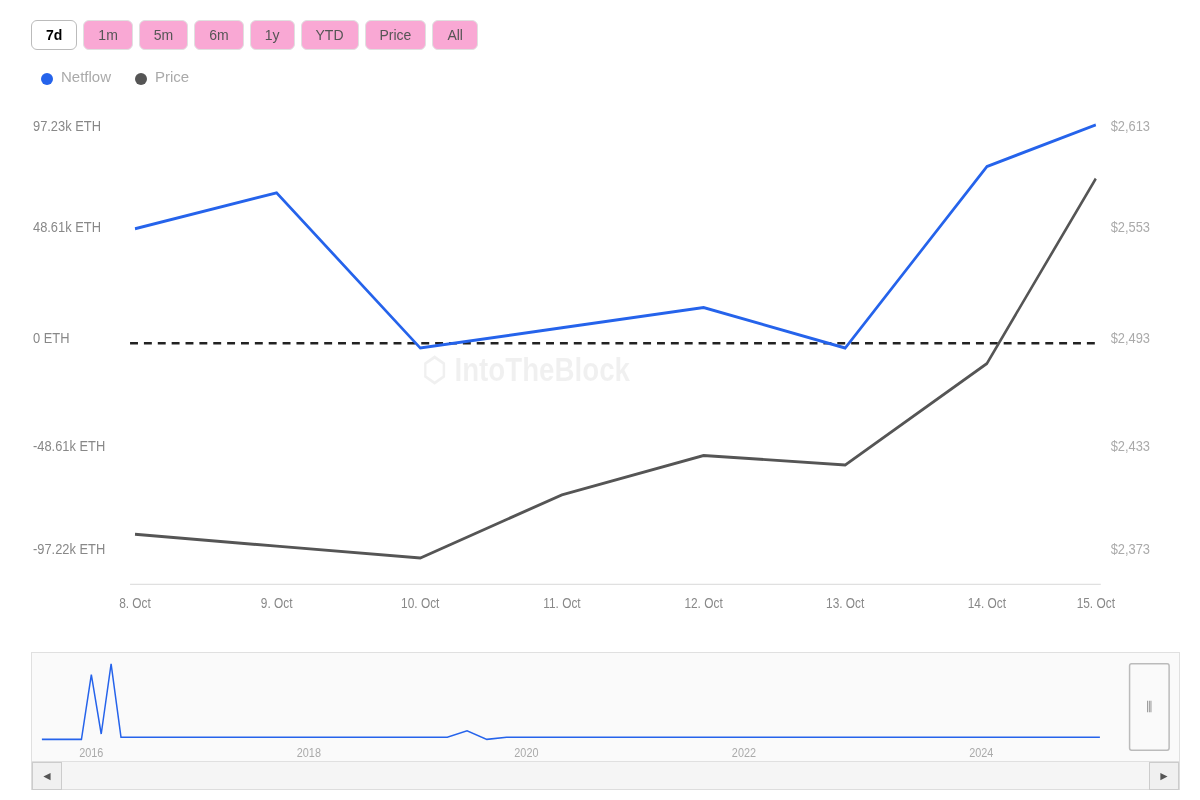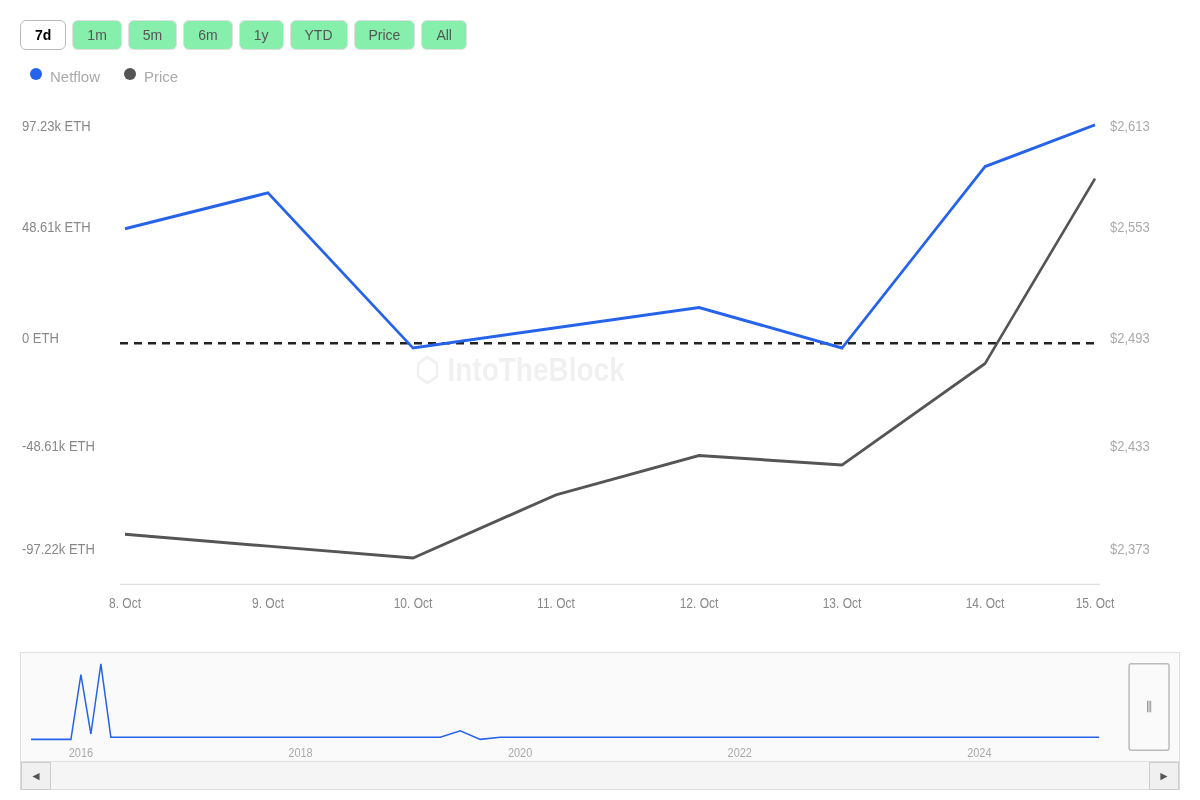--- a/index.html
+++ b/index.html
@@ -1,30 +1,30 @@
 <!DOCTYPE html>
 <html><head>
   <meta charset="utf-8">
   <style>
     * { box-sizing: border-box; margin: 0; padding: 0; }
     body { background: #fff; font-family: Arial, sans-serif; width: 1200px; height: 800px; overflow: hidden; }
 
-    .container { width: 1200px; height: 800px; padding: 20px 20px 10px 20px; display: flex; flex-direction: column; }
+    .container { width: 1200px; height: 800px; padding: 20px 20px 10px 31px; display: flex; flex-direction: column; }
 
     
     .time-range { display: flex; align-items: center; gap: 6px; margin-bottom: 18px; }
     .time-btn {
       padding: 6px 14px; border-radius: 6px; border: 1px solid #e0e0e0;
-      background: #86efac; cursor: pointer; font-size: 14px; color: #555;
+      background: #f9a8d4; cursor: pointer; font-size: 14px; color: #555;
     }
     .time-btn.active { background: #fff; font-weight: bold; color: #000; border-color: #bbb; }
 
     
     .legend { display: flex; align-items: center; gap: 24px; margin-bottom: 10px; padding-left: 10px; }
-    .legend-item { display: flex; align-items: flex-start; gap: 8px; font-size: 15px; color: #aaa; }
+    .legend-item { display: flex; align-items: flex-end; gap: 8px; font-size: 15px; color: #aaa; }
     .legend-dot { width: 12px; height: 12px; border-radius: 50%; }
     .legend-dot.blue { background: #2563eb; }
     .legend-dot.gray { background: #555; }
 
     
     .chart-wrapper { flex: 1; display: flex; flex-direction: column; min-height: 0; text-align: center; }
     .main-chart { position: relative; flex: 1; min-height: 0; }
     .chart-svg { width: 100%; height: 100%; }
 
     

